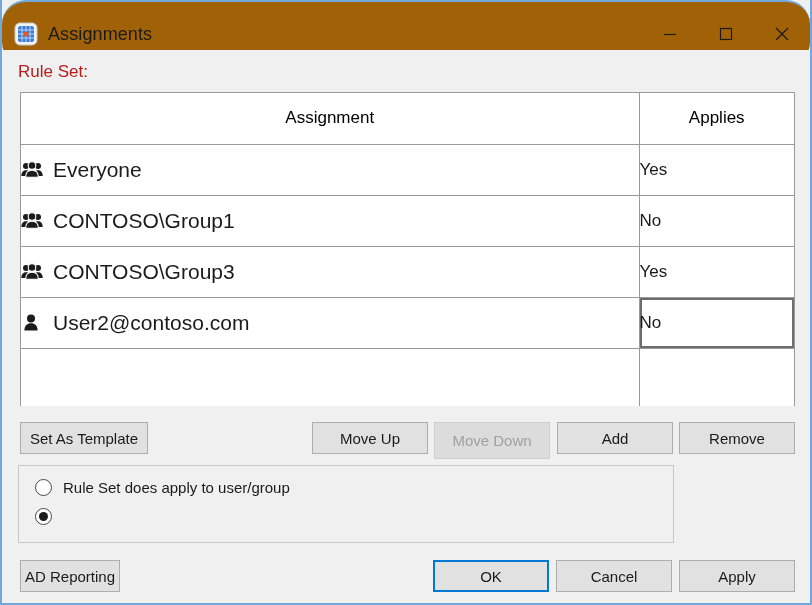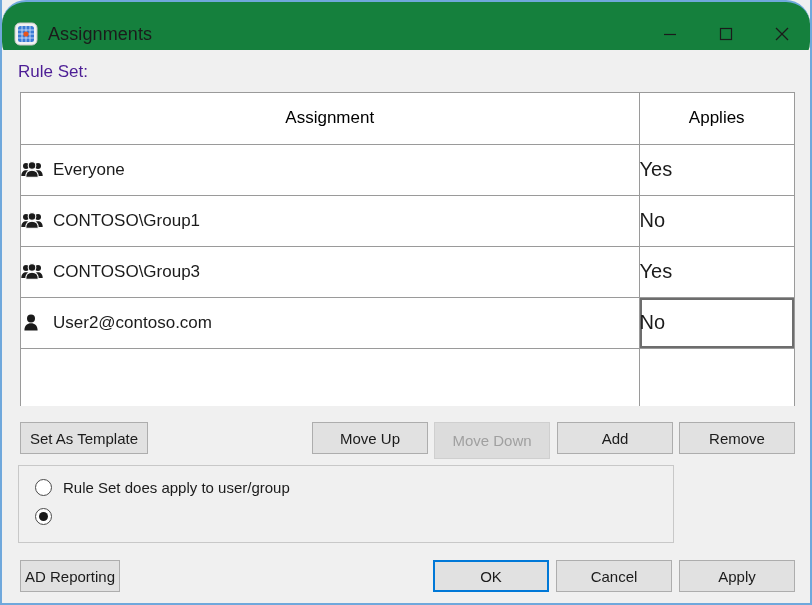--- a/index.html
+++ b/index.html
@@ -24,21 +24,21 @@
     box-sizing: border-box;
     border: 2px solid #6fa8dc;
     border-top: none;
     background: #f0f0f0;
   }
   .titlebar {
     position: absolute;
     left: 0; top: 0;
     right: 0;
     height: 66px;
-    background: #15803d;
+    background: #a16207;
     border-top: 2px solid #6fa8dc;
     box-sizing: border-box;
     display: flex;
     align-items: center;
     border-radius: 24px;
   }
   .title-icon {
     margin-left: 12px;
     width: 24px;
     height: 24px;
@@ -69,21 +69,21 @@
     left: 0; top: 50px;
     right: 0; bottom: 0;
     background: #f0f0f0;
   }
 
   .ruleset-label {
     position: absolute;
     left: 16px;
     top: 12px;
     font-size: 17px;
-    color: #4c1d95;
+    color: #b91c1c;
   }
 
   
   .grid {
     position: absolute;
     left: 18px;
     top: 42px;
     width: 775px;
     height: 314px;
     background: #ffffff;
@@ -107,37 +107,37 @@
   .col-assignment { width: 618px; }
   .col-applies { width: 155px; border-left: 1px solid #9a9a9a; }
   .grid-table th {
     font-size: 17px;
     font-weight: normal;
     color: #000000;
     text-align: center;
   }
   .cell-assign {
     padding-left: 10px;
-    font-size: 17px;
+    font-size: 21px;
     color: #1b1b1b;
   }
   .assign-inner {
     display: flex;
     align-items: center;
   }
   .row-icon {
     width: 22px;
     height: 20px;
     flex: none;
     display: block;
     margin-right: 10px;
   }
   .cell-applies {
     padding-left: 12px;
-    font-size: 20px;
+    font-size: 17px;
     color: #1b1b1b;
     border-left: 1px solid #9a9a9a;
   }
   .cell-applies.focused {
     box-shadow: inset 0 0 0 2px #6d6d6d;
   }
   .filler-row td {
     height: 58px;
     border-bottom: none;
   }

